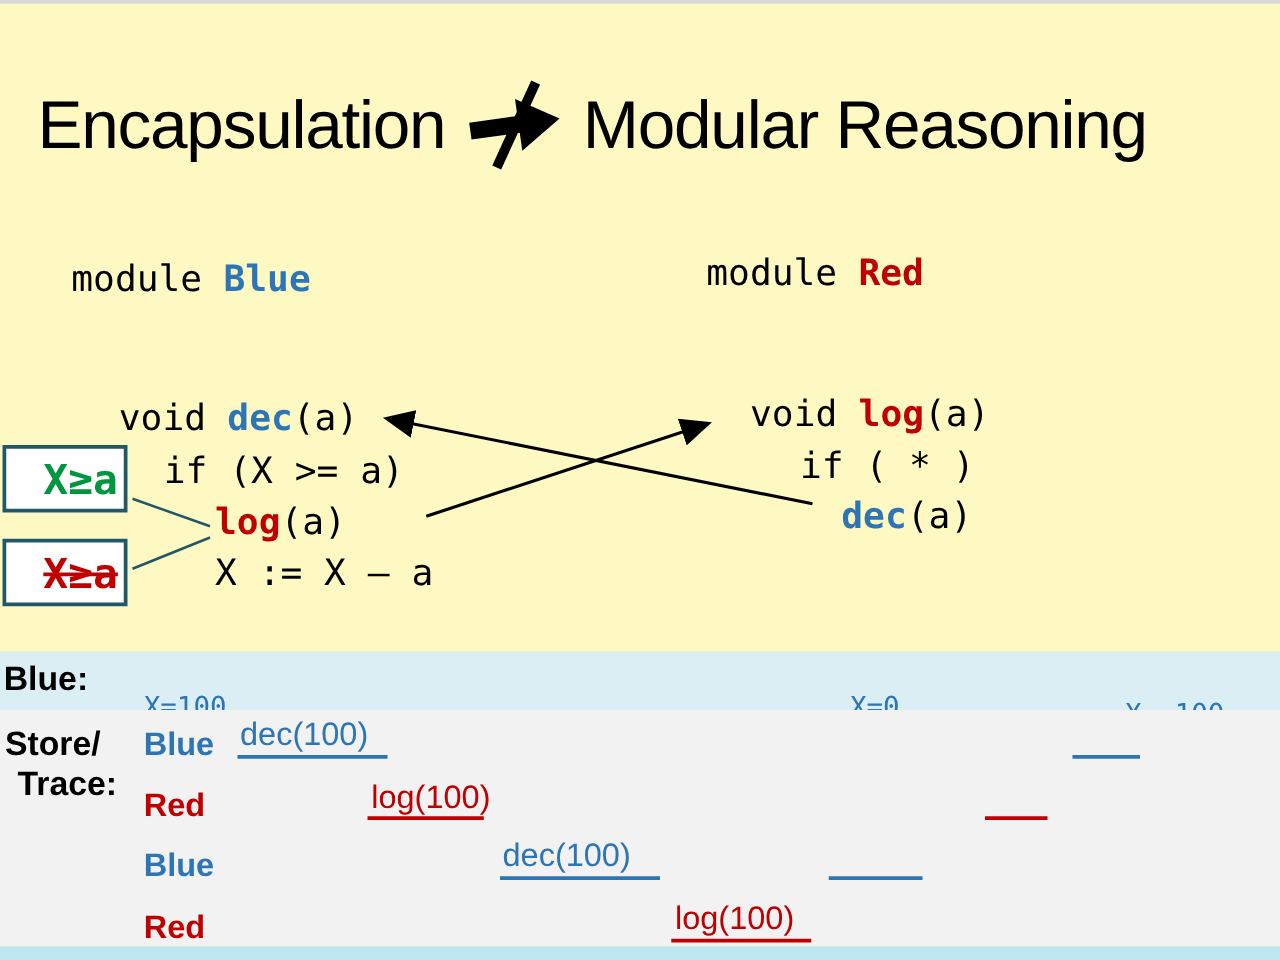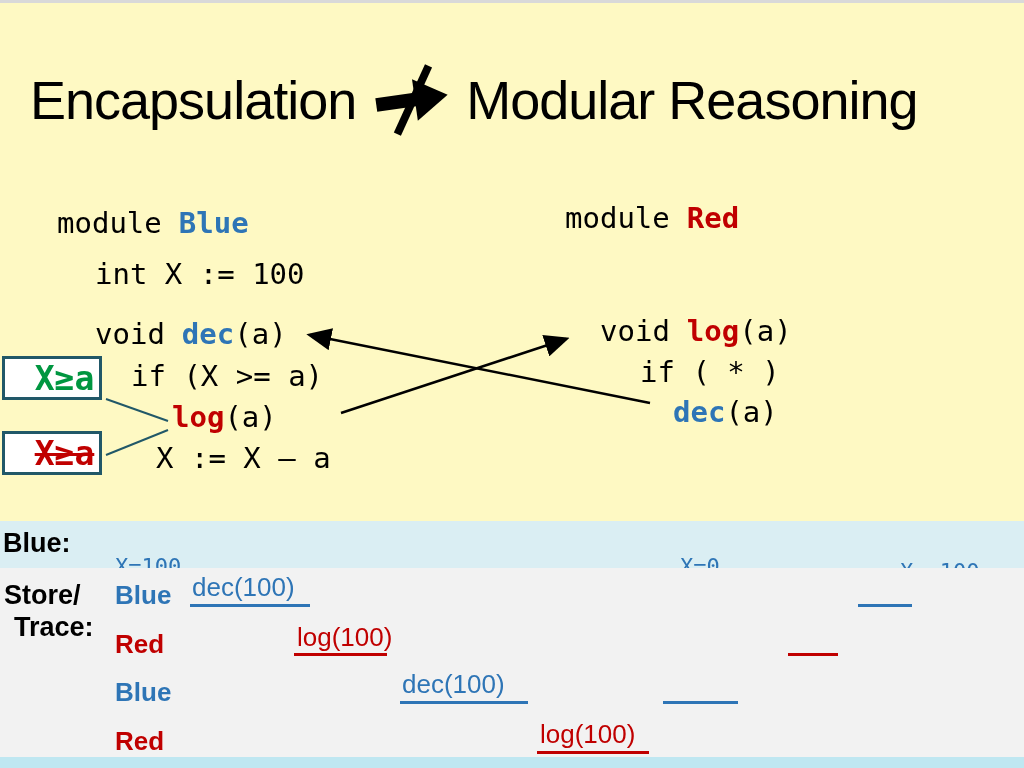--- a/index.html
+++ b/index.html
@@ -7,21 +7,21 @@
          font-family:"Liberation Sans",sans-serif;border-top:3px solid #d9d9d9;box-sizing:border-box;}
   .abs{position:absolute;}
   .code{font-family:"DejaVu Sans Mono",monospace;font-size:29px;color:#000;white-space:pre;}
   .blue{color:#2E75B6;}
   .red{color:#C00000;}
   .green{color:#009640;}
   .bold{font-weight:bold;}
   .kw{margin-right:17px;}
   .title{position:absolute;left:30px;top:60px;display:flex;align-items:center;gap:16px;
          font-size:54px;color:#000;letter-spacing:-1px;}
-  .assert-box{width:100px;height:44px;border:3px solid #215868;background:#fff;
+  .assert-box{width:100px;height:54px;border:3px solid #215868;background:#fff;
               display:flex;align-items:center;justify-content:center;box-sizing:border-box;padding-left:25px;}
   .assert-text{font-family:"DejaVu Sans Mono",monospace;font-weight:bold;font-size:33px;}
   .struck{text-decoration:line-through;text-decoration-thickness:3px;}
   .store-bar{background:#DAEEF3;}
   .store-label{font-size:27px;font-weight:bold;color:#000;}
   .store-val{font-family:"DejaVu Sans Mono",monospace;font-size:22px;color:#2E75B6;margin-top:24px;}
   .stack-panel{background:#F2F2F2;}
   .stack-label{font-size:27px;font-weight:bold;color:#000;}
   .frame-module{font-size:26px;font-weight:bold;}
   .frame-call{font-family:Liberation Sans, sans-serif;font-size:26px;}
@@ -42,29 +42,28 @@
         <rect x="4" y="31" width="42" height="14" fill="#000"></rect>
         <polygon points="44,17 44,60 78,38" fill="#000"></polygon>
       </g>
       <line x1="26" y1="73" x2="58" y2="3" stroke="#000" stroke-width="8"></line>
     </svg>
     <span>Modular Reasoning</span>
   </div>
 
   <div class="code abs" style="left:57px;top:203px"><span class="kw">module</span><span class="blue bold">Blue</span></div>
 
-  <div class="code abs" style="left:95px;top:254px">int X := 100</div>
 
   <div class="code abs" style="left:95px;top:314px"><span class="kw">void</span><span class="blue bold">dec</span><span>(a)</span></div>
 
   <div class="code abs" style="left:131px;top:356px">if (X &gt;= a)</div>
 
   <div class="code abs" style="left:172px;top:397px"><span class="red bold">log</span><span>(a)</span></div>
 
-  <div class="code abs" style="left:156px;top:438px">X := X – a</div>
+  <div class="code abs" style="left:172px;top:438px">X := X – a</div>
 
   <div class="code abs" style="left:565px;top:198px"><span class="kw">module</span><span class="red bold">Red</span></div>
 
   <div class="code abs" style="left:600px;top:311px"><span class="kw">void</span><span class="red bold">log</span><span>(a)</span></div>
 
   <div class="code abs" style="left:640px;top:352px">if ( * )</div>
 
   <div class="code abs" style="left:673px;top:392px"><span class="blue bold">dec</span><span>(a)</span></div>
 
   <div class="assert-box abs" style="left:2px;top:353px">

